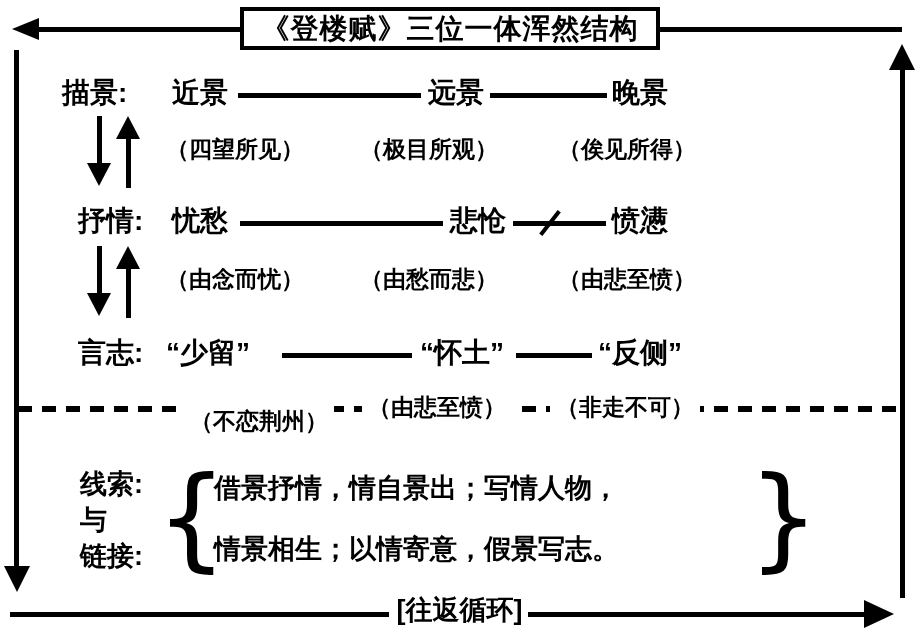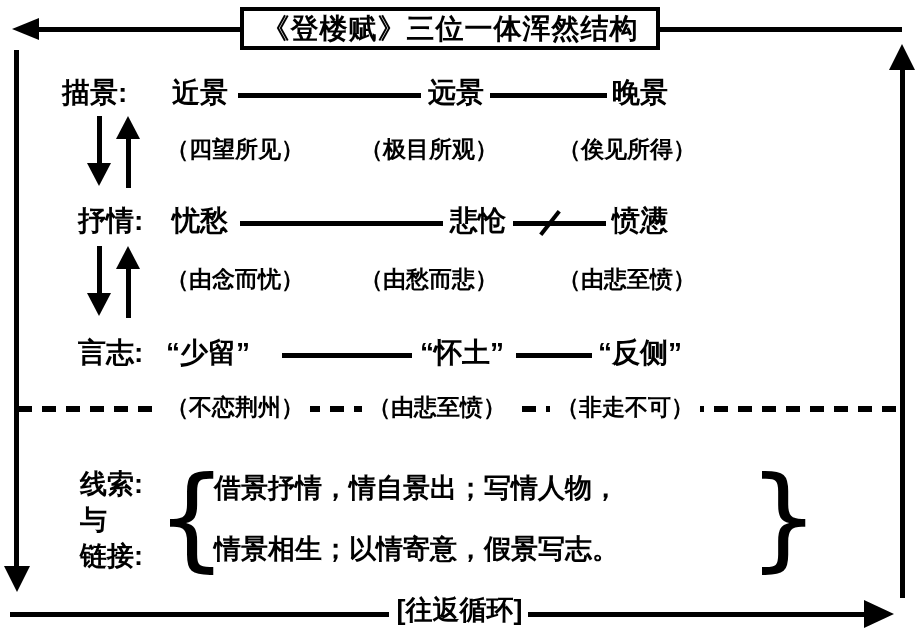--- a/index.html
+++ b/index.html
@@ -90,21 +90,21 @@
   <div class="vline" style="left:126px; top:267px; height:51px;"></div>
 
   <div class="rowtext" style="left:78px; top:334px;">言志:</div>
   <div class="rowtext" style="left:166px; top:334px;">“少留”</div>
   <div class="hline" style="left:282px; top:353px; width:130px;"></div>
   <div class="rowtext" style="left:420px; top:334px;">“怀土”</div>
   <div class="hline" style="left:516px; top:353px; width:76px;"></div>
   <div class="rowtext" style="left:598px; top:334px;">“反侧”</div>
 
   <div class="dashed-strip"></div>
-  <div class="notetext dash-note" style="left:160px;">（不恋荆州）</div>
+  <div class="notetext dash-note" style="left:184px;margin-top:14px;">（不恋荆州）</div>
   <div class="notetext dash-note" style="left:362px;">（由悲至愤）</div>
   <div class="notetext dash-note" style="left:550px;">（非走不可）</div>
 
   <div class="clue-line" style="left:80px; top:466px;">线索:</div>
   <div class="clue-line" style="left:80px; top:502px;">与</div>
   <div class="clue-line" style="left:80px; top:538px;">链接:</div>
   <div class="brace" style="left:156px; top:458px;">{</div>
   <div class="clue-line" style="left:214px; top:470px;">借景抒情，情自景出；写情人物，</div>
   <div class="clue-line" style="left:214px; top:531px;">情景相生；以情寄意，假景写志。</div>
   <div class="brace" style="left:748px; top:458px;">}</div>

